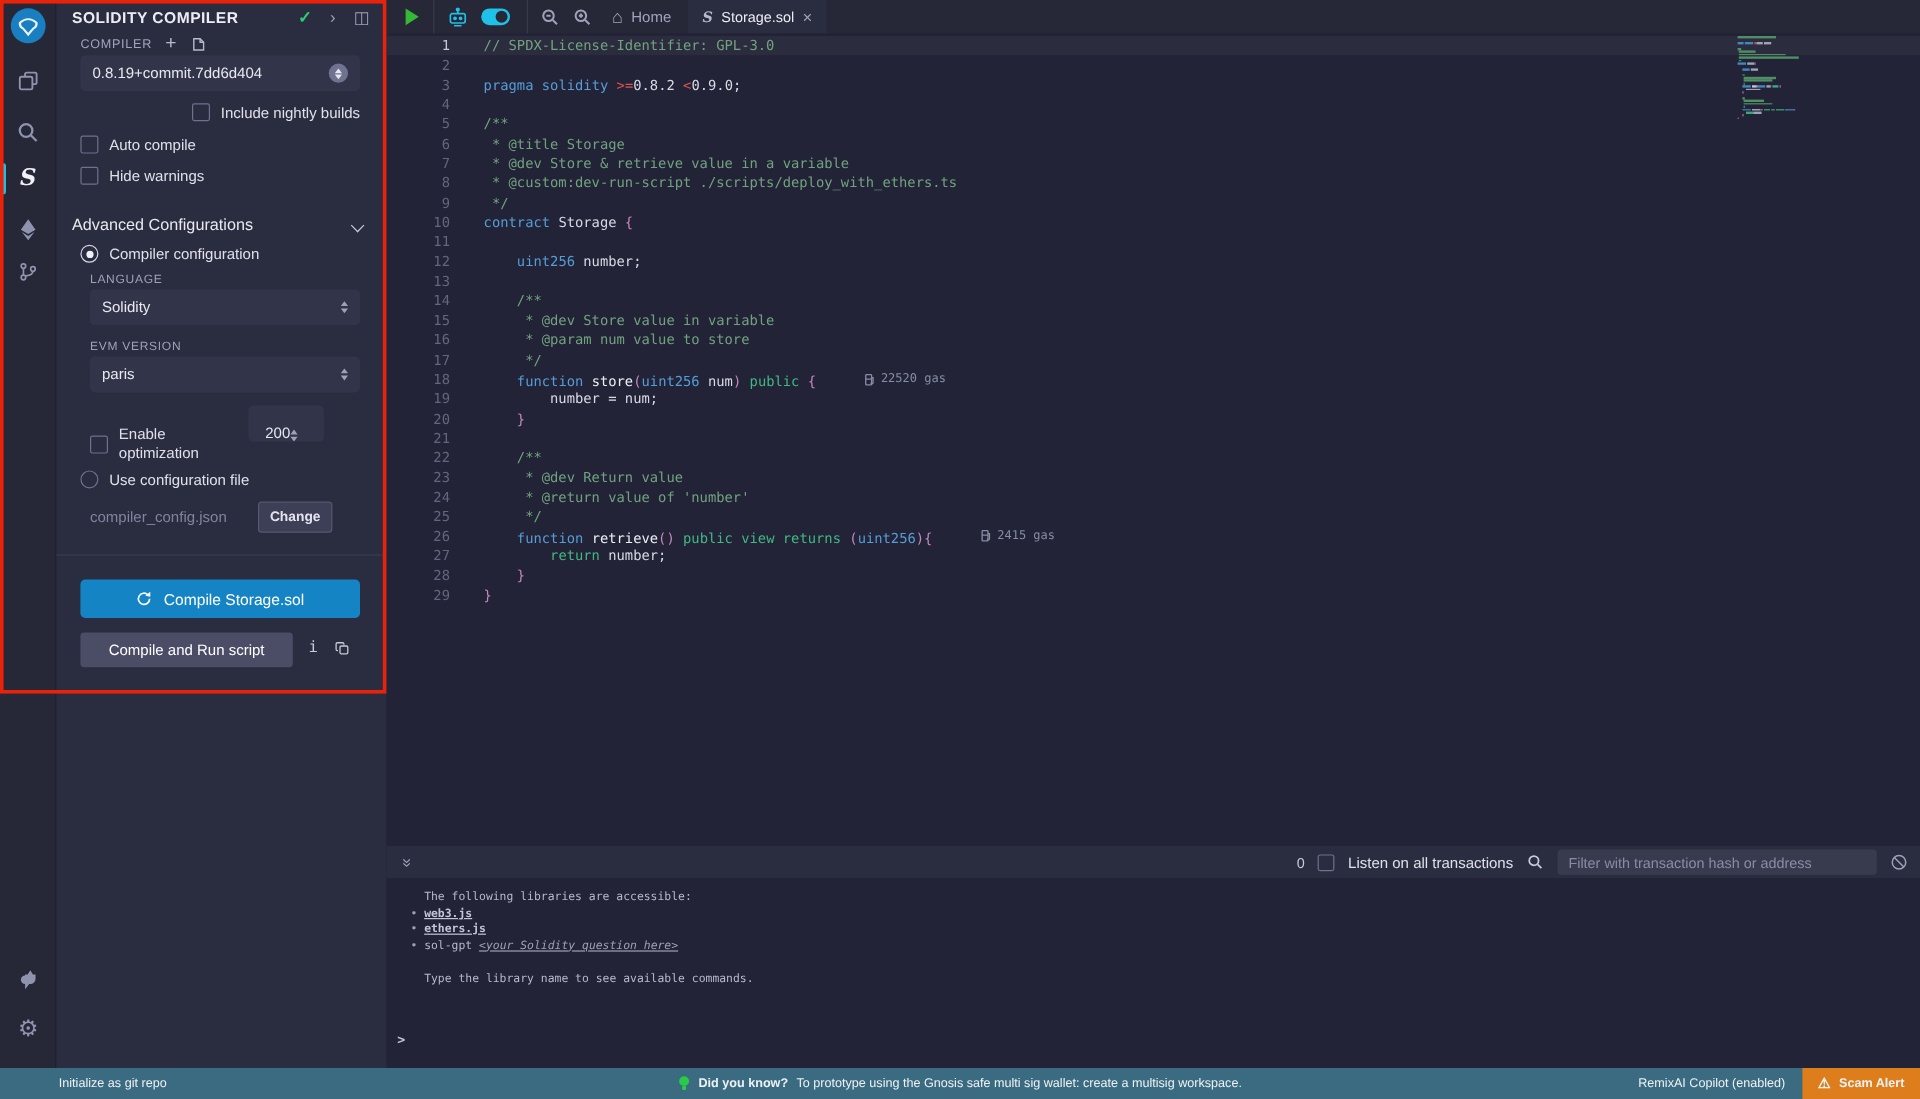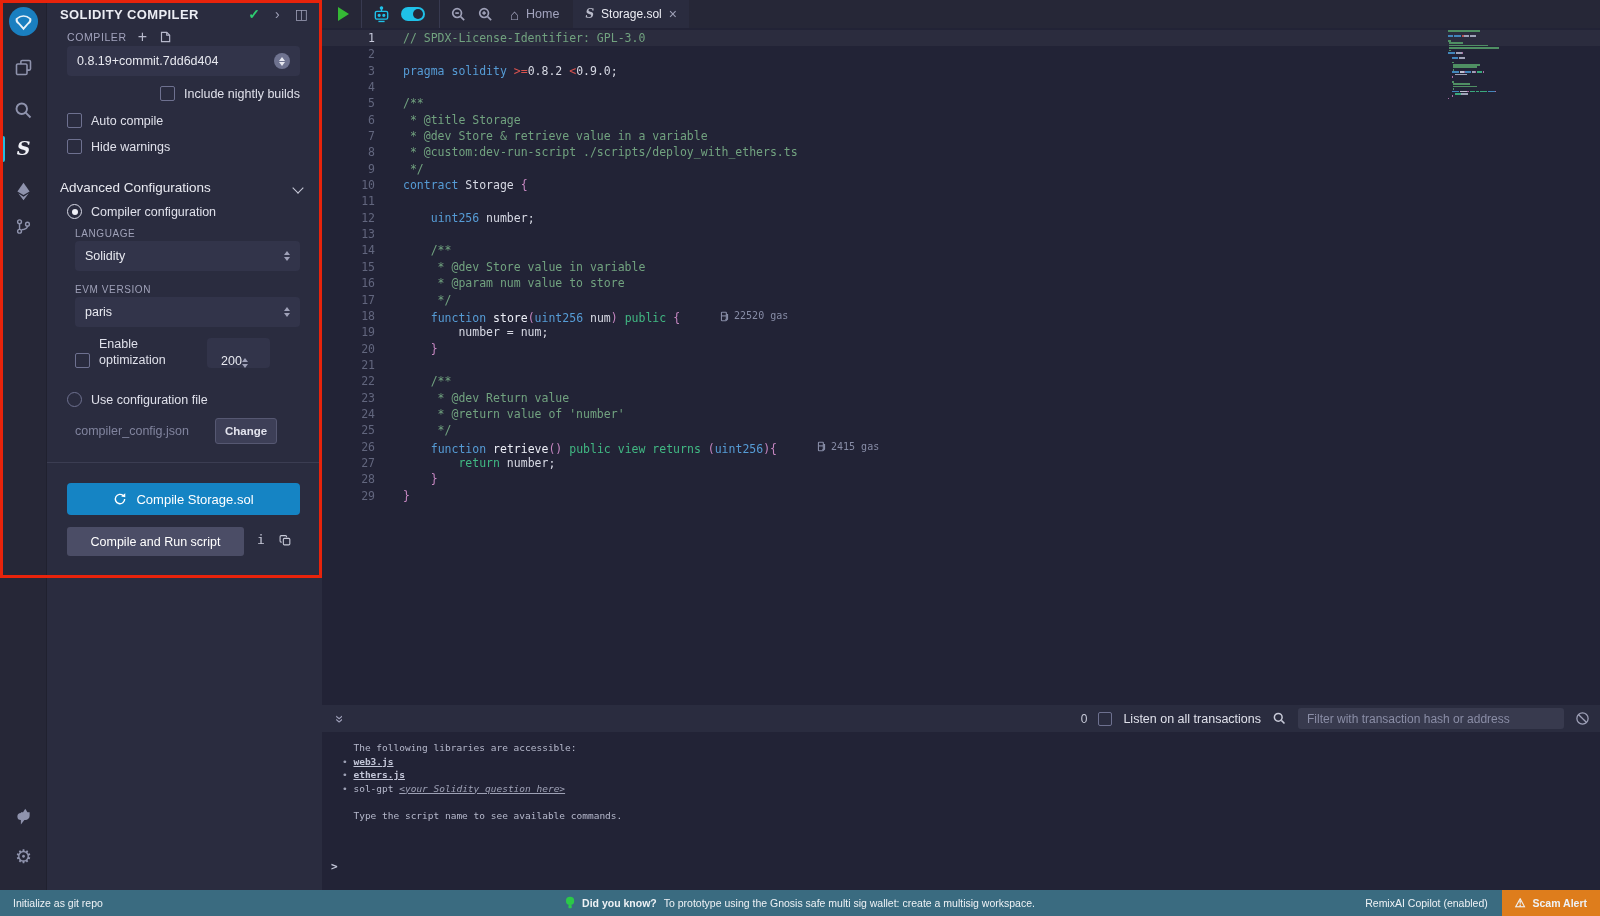--- a/index.html
+++ b/index.html
@@ -107,21 +107,21 @@
     font-family:"DejaVu Sans Mono", monospace; font-size:9.5px; color:#b6b9cc; }
   .term-lines { padding:9px 0 0 20px; }
   .term-line { height:13.5px; line-height:13.5px; white-space:pre; }
   .tl-t{color:#b6b9cc} .tl-b{color:#9ea1b5}
   .tl-l{color:#c3c6d8; text-decoration:underline; font-weight:bold;}
   .tl-i{color:#9ea1b5; font-style:italic;text-decoration:underline;}
   .term-prompt { position:absolute; left:9px; top:128px; font-weight:bold; color:#c3c6d8; font-size:11px; }
 
   
   .statusbar { position:absolute; left:0; right:0; bottom:0; height:26px; background:#3a6b80; z-index:3;
-    display:flex; align-items:center; color:#eef2f5; font-size:10.5px; }
+    display:flex; align-items:center; color:#eef2f5; font-size:10.5px;padding-left:36px; }
   .sb-left { margin-left:13px; }
   .sb-center { position:absolute; left:50%; transform:translateX(-50%); display:flex; align-items:center; gap:7px; white-space:nowrap; }
   .sb-tip-title { font-weight:bold; }
   .sb-right { margin-left:auto; display:flex; align-items:center; height:100%; }
   .sb-copilot { margin-right:14px; }
   .sb-scam { height:100%; background:#de7d1c; display:flex; align-items:center; gap:7px; padding:0 13px; font-weight:bold; }
   .warn-glyph { font-size:12px; }
 </style>
 </head>
 <body>
@@ -235,21 +235,21 @@
 
     <div class="sub-label" style="left:28px; top:284px">EVM VERSION</div>
     <div class="select" style="position:absolute; left:28px; top:297px; width:225px">
       <span class="grow">paris</span>
       <span class="updown">
           <span class="tri-up"></span>
           <span class="tri-dn"></span>
         </span>
     </div>
 
-    <div class="cb-row" style="left:28px; top:337px; align-items:flex-end">
+    <div class="cb-row" style="left:28px; top:355px; align-items:center">
       <span class="cb"></span>
       <span class="opt-label">Enable optimization</span>
     </div>
     <div class="num-input">
       <span class="grow">200</span>
       <span class="updown">
           <span class="tri-up"></span>
           <span class="tri-dn"></span>
         </span>
     </div>
@@ -521,21 +521,21 @@
       </span>
     </div>
 
     <div class="terminal">
       <div class="term-lines" id="terminal-lines">
           <div class="term-line"><span class="tl-t">  The following libraries are accessible:</span></div>
           <div class="term-line"><span class="tl-b">• </span><span class="tl-l">web3.js</span></div>
           <div class="term-line"><span class="tl-b">• </span><span class="tl-l">ethers.js</span></div>
           <div class="term-line"><span class="tl-b">• </span><span class="tl-t">sol-gpt </span><span class="tl-i">&lt;your Solidity question here&gt;</span></div>
           <div class="term-line"></div>
-          <div class="term-line"><span class="tl-t">  Type the script name to see available commands.</span></div>
+          <div class="term-line"><span class="tl-t">  Type the library name to see available commands.</span></div>
         </div>
       <div class="term-prompt">&gt;</div>
     </div>
   </div>
 
   <div class="statusbar">
     <span class="sb-left">Initialize as git repo</span>
     <span class="sb-center">
       <svg width="10" height="14" viewBox="0 0 12 17">
           <circle cx="6" cy="6" r="5" fill="#2bc948"></circle>

